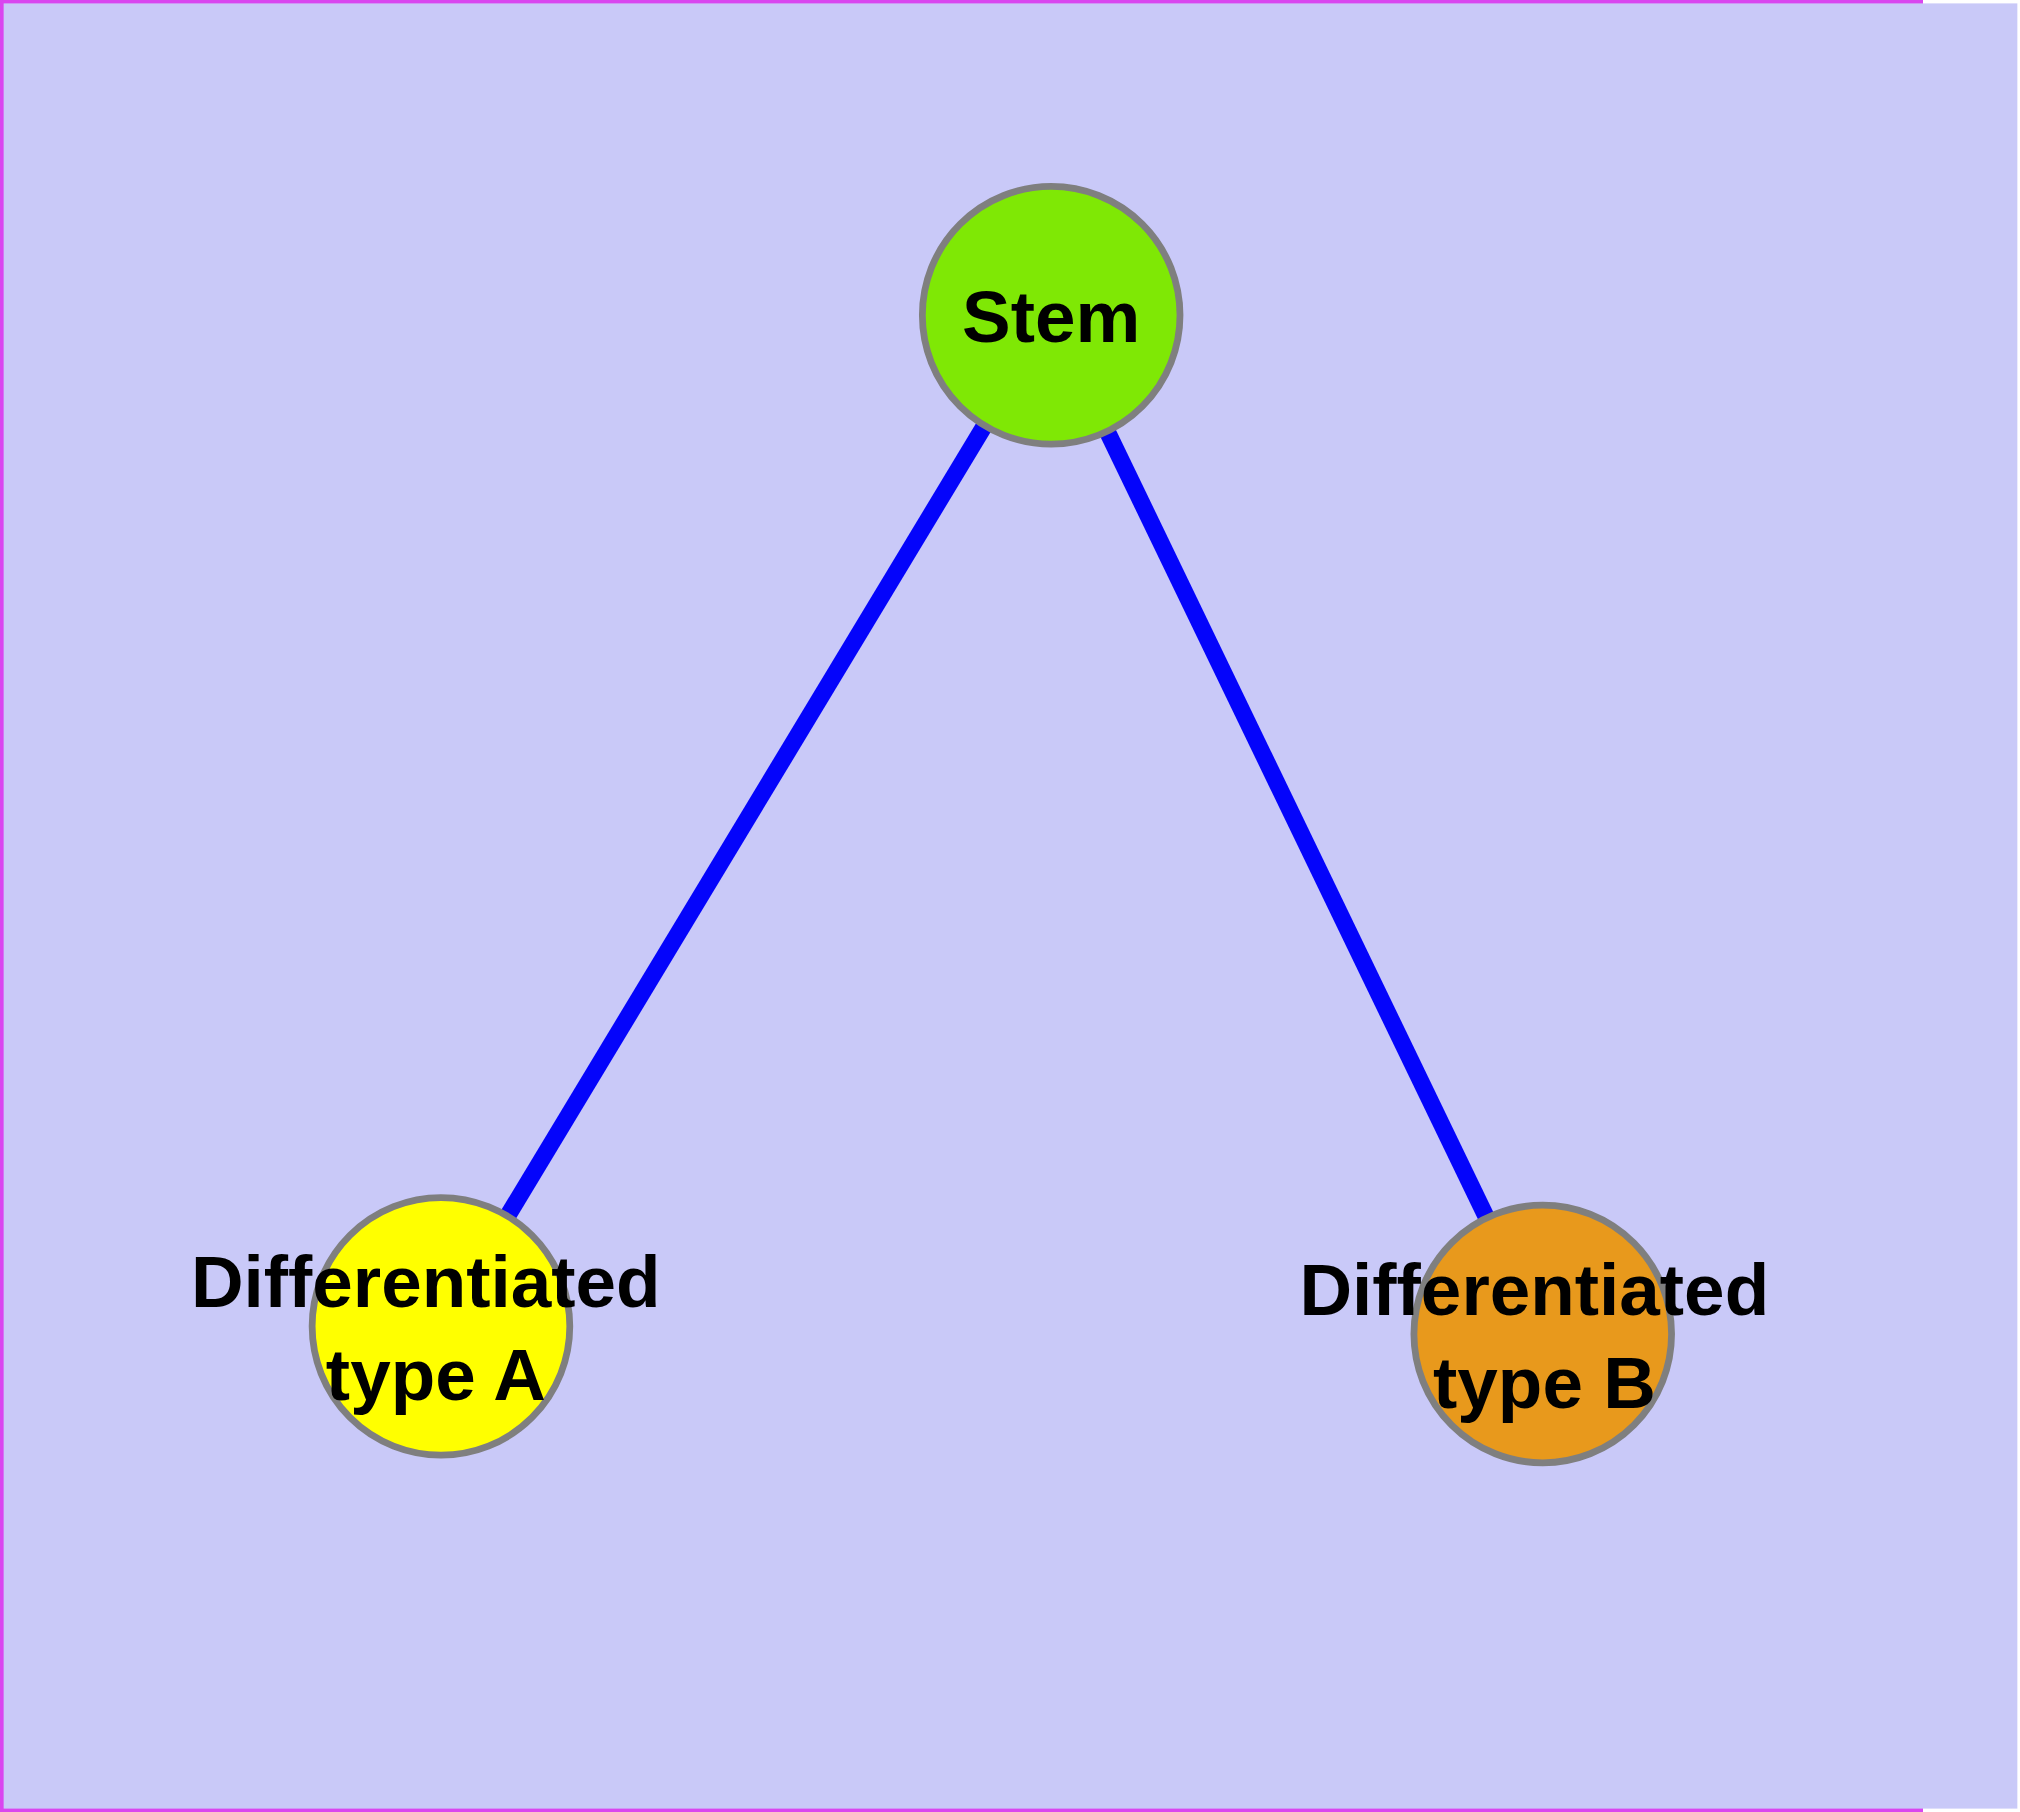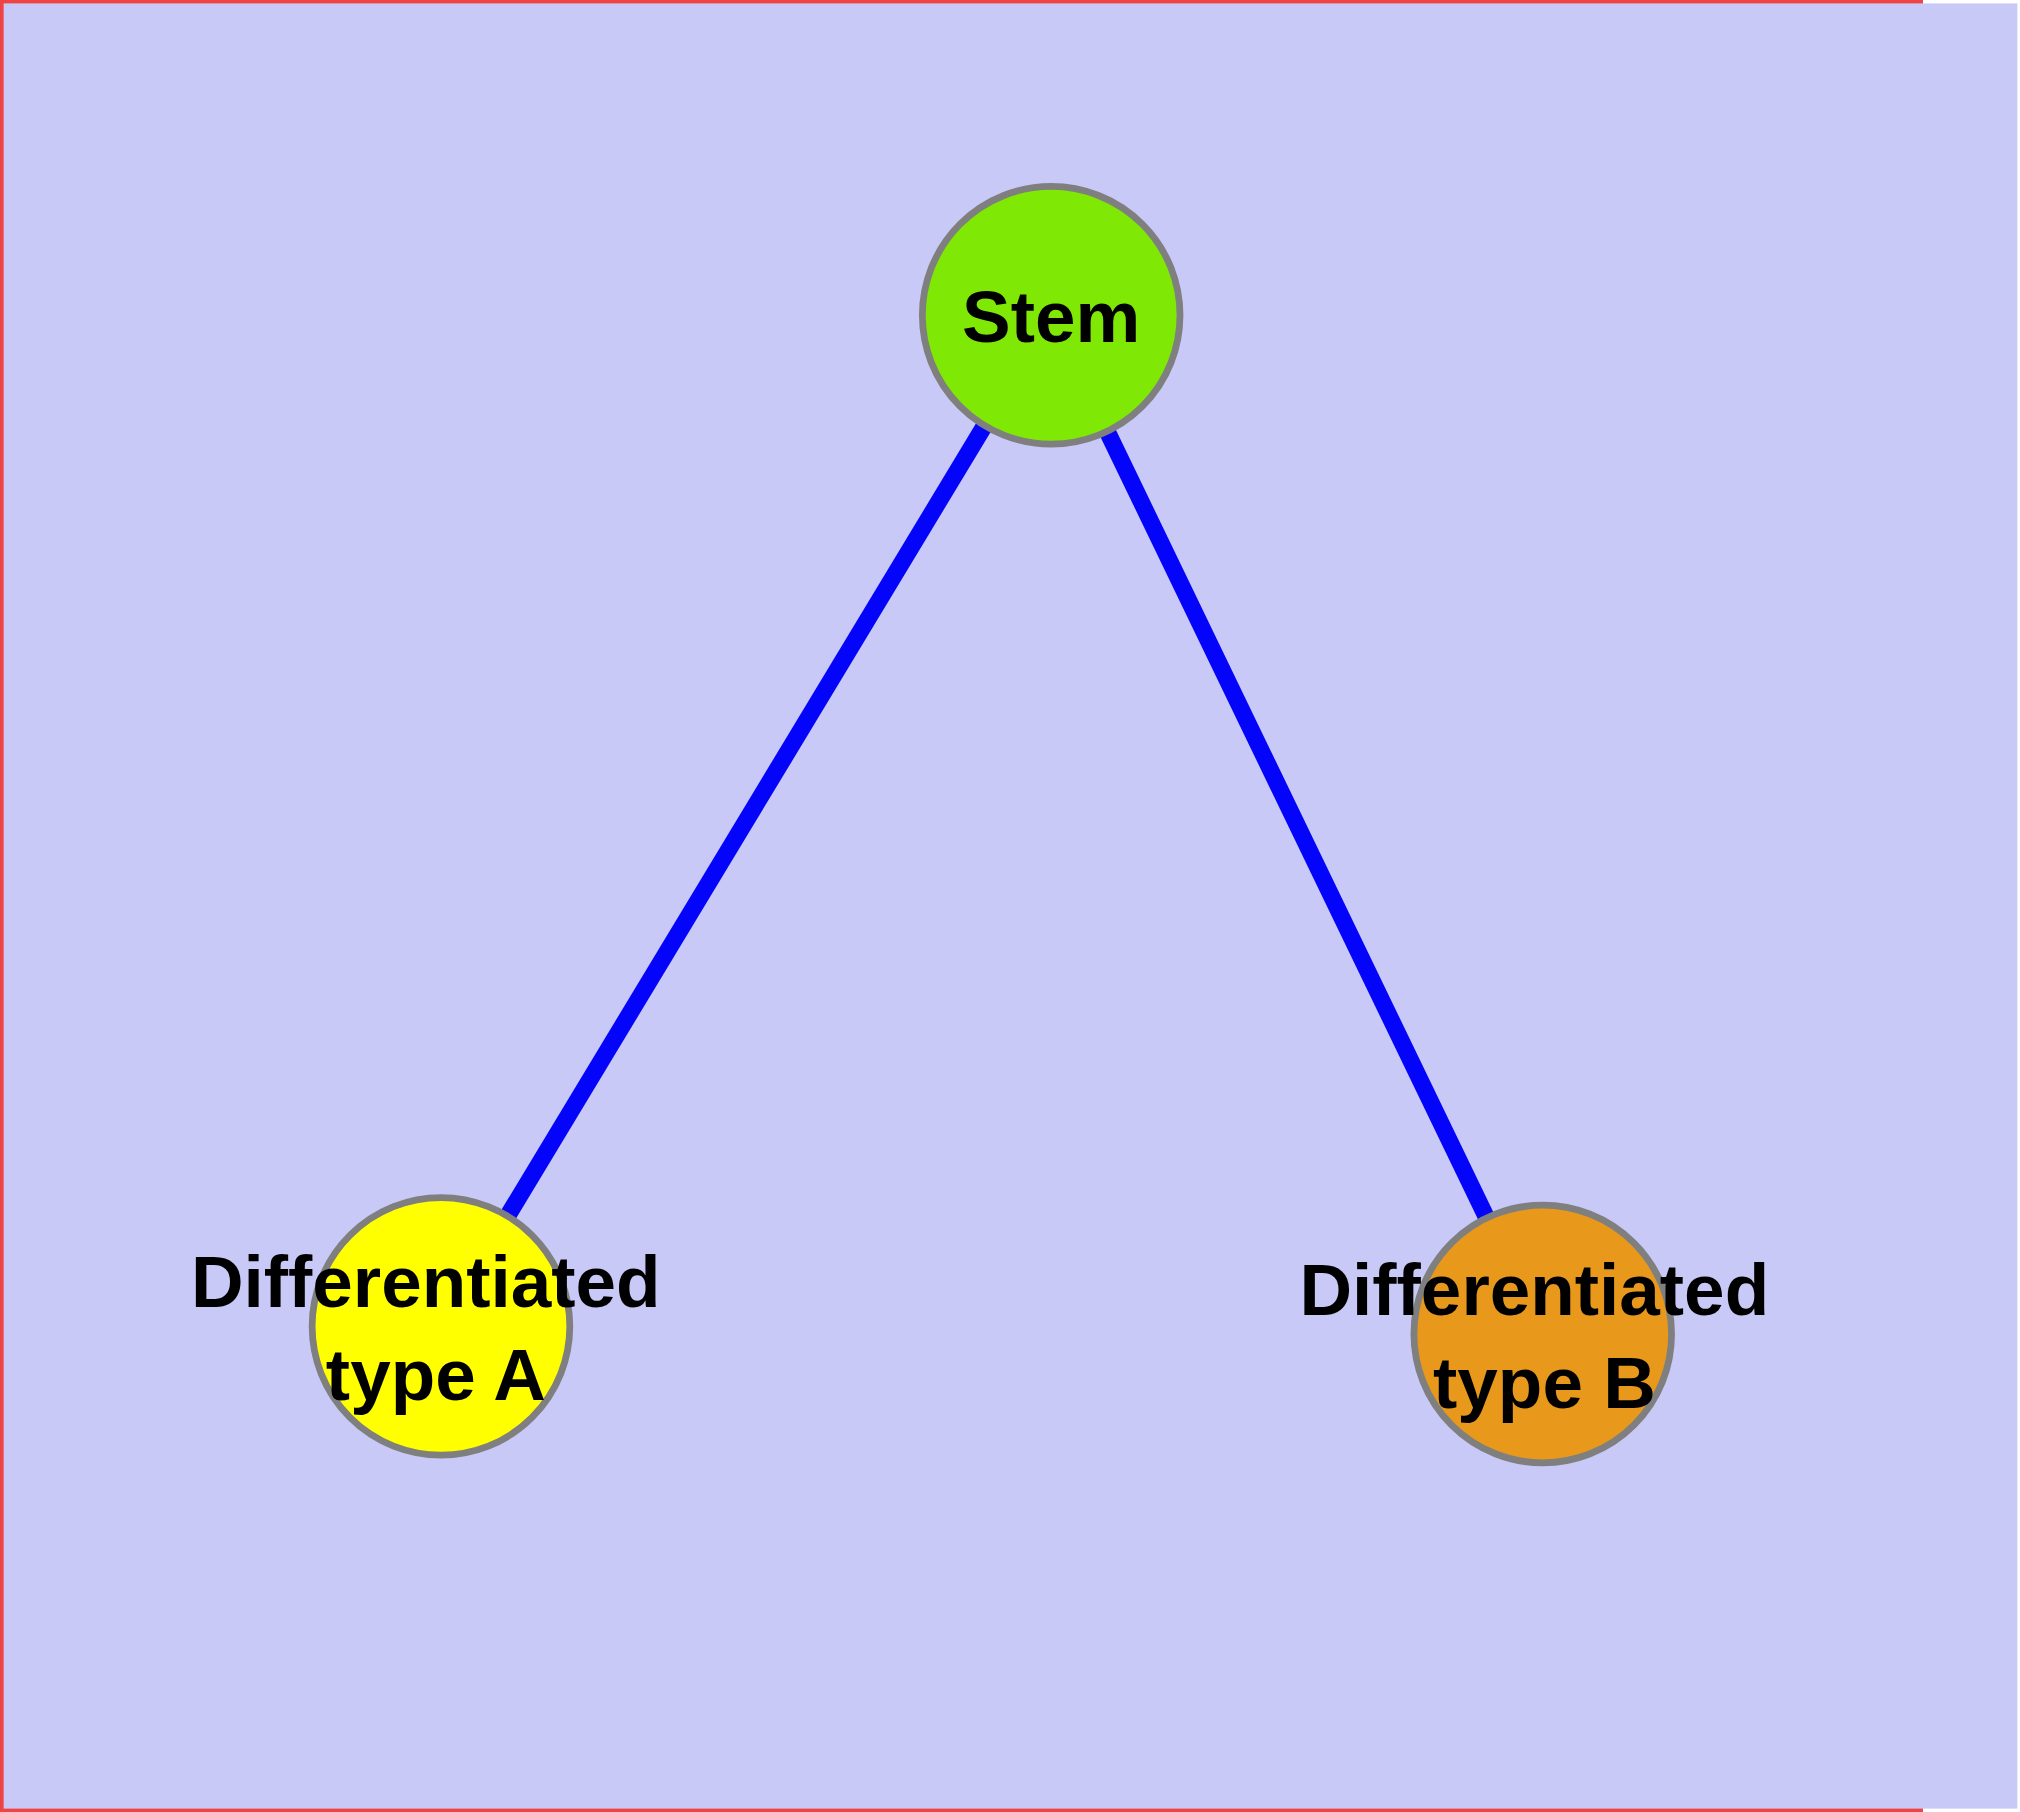--- a/index.html
+++ b/index.html
@@ -4,21 +4,21 @@
 <style>
   html, body {
     margin: 0;
     padding: 0;
     background: #ffffff;
   }
   #stage {
     position: relative;
     width: 1923px;
     height: 1812px;
-    background: #ef4444;
+    background: #d946ef;
   }
   #stage svg {
     display: block;
     width: 2021px;
     height: 1812px;
   }
   .edge {
     stroke-width: 20px;
     stroke-linecap: butt;
     fill: none;

